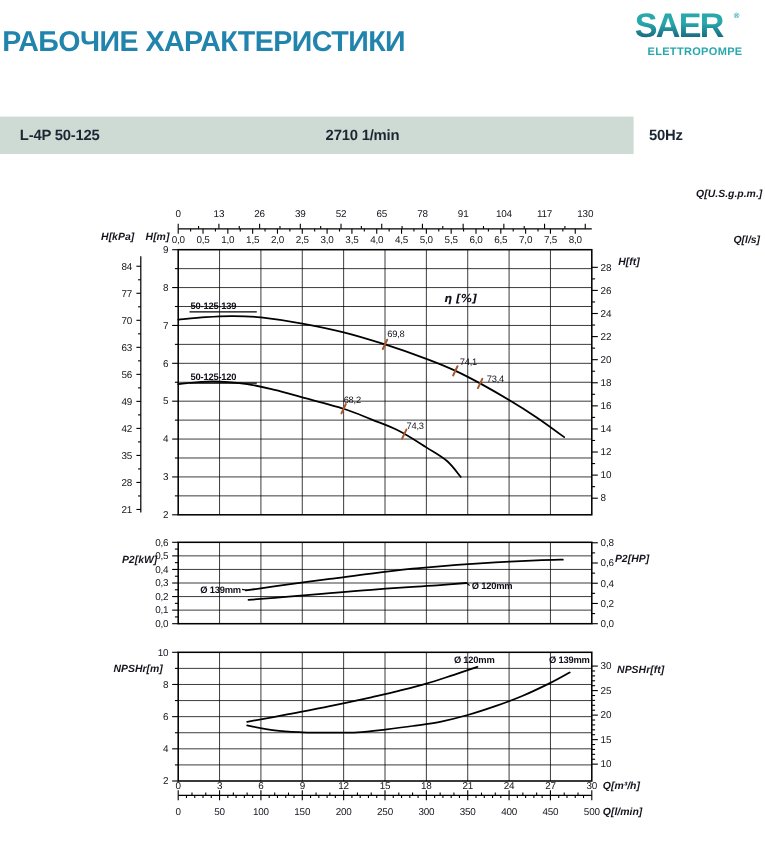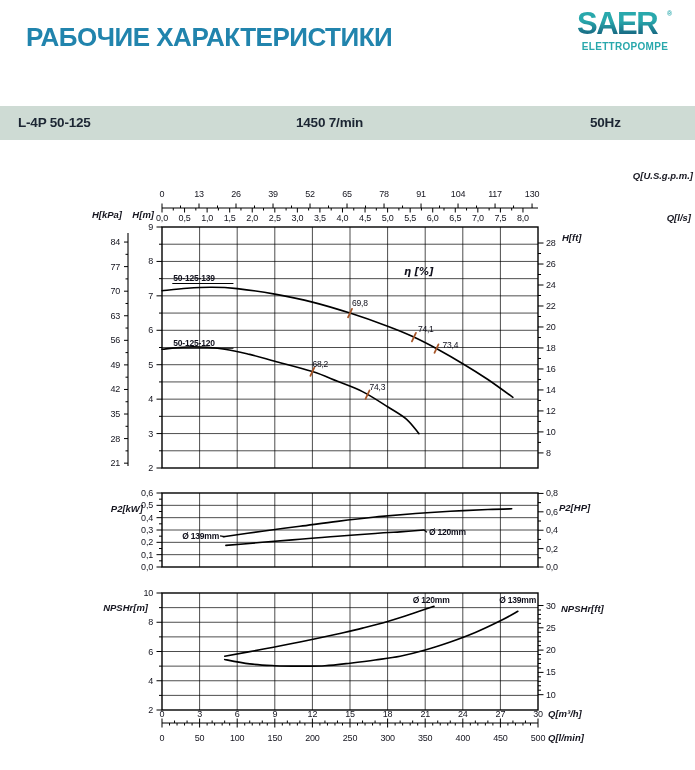--- a/index.html
+++ b/index.html
@@ -3,26 +3,26 @@
 <meta charset="utf-8">
 <style>
   :root{
     --accent:#2184ad; --ink:#15151f; --bar:#cedbd4;
     --logo-teal:#29a8ac; --logo-dark:#0f4a6e; --eff:#a8572a;
   }
   *{box-sizing:border-box}
   html,body{margin:0;padding:0}
   body{width:695px;height:770px;position:relative;background:#fff;
        font-family:"Liberation Sans",sans-serif;color:var(--ink);overflow:hidden}
-  .title{position:absolute;left:26px;top:22px;font-size:26px;font-weight:bold;
+  .title{position:absolute;left:2px;top:22px;font-size:26px;font-weight:bold;
          letter-spacing:-0.5px;color:var(--accent);white-space:nowrap}
   .logo{position:absolute;right:20px;top:6px;width:100px;text-align:left}
   .logo-sub{font-size:10px;font-weight:bold;color:var(--logo-teal);
-            letter-spacing:0.3px;margin-top:-3px;text-align:center}
-  .infobar{position:absolute;left:0;top:106px;width:695px;height:34px;background:var(--bar)}
+            letter-spacing:0.3px;margin-top:-3px;text-align:right}
+  .infobar{position:absolute;left:0;top:106px;width:576px;height:34px;background:var(--bar)}
   .infobar span{position:absolute;top:9px;font-size:13.5px;font-weight:bold;
                 color:#1c2633;letter-spacing:-0.2px;white-space:nowrap}
   .ib-model{left:18px}
   .ib-speed{left:296px}
   .ib-freq{left:590px}
   svg.charts{position:absolute;left:0;top:0}
   
   .tick{font:9px "Liberation Sans",sans-serif;fill:var(--ink);letter-spacing:-0.2px}
   .unit{font:italic bold 9.5px "Liberation Sans",sans-serif;fill:var(--ink)}
   .clabel{font:bold 8.5px "Liberation Sans",sans-serif;fill:#10101c;letter-spacing:-0.2px}
@@ -50,21 +50,21 @@
       </linearGradient>
     </defs>
     <text x="2" y="28" fill="url(#lg)" style="font:900 31px 'Liberation Sans',sans-serif;letter-spacing:-1.5px">SAER</text>
     <text x="92" y="10" fill="#29a8ac" style="font:bold 7px 'Liberation Sans',sans-serif">®</text>
   </svg>
   <div class="logo-sub">ELETTROPOMPE</div>
 </div>
 
 <div class="infobar">
   <span class="ib-model">L-4P 50-125</span>
-  <span class="ib-speed">1450 7/min</span>
+  <span class="ib-speed">2710 1/min</span>
   <span class="ib-freq">50Hz</span>
 </div>
 
 <svg class="charts" width="695" height="770" viewBox="0 0 695 770">
     <g>
       <line x1="162" y1="208" x2="538" y2="208" class="axline"></line>
       <line x1="162" y1="208" x2="162" y2="203.5" class="tk"></line>
       <text x="162" y="197" class="tick" text-anchor="middle">0</text>
       <line x1="199.00541866666666" y1="208" x2="199.00541866666666" y2="203.5" class="tk"></line>
       <text x="199.00541866666666" y="197" class="tick" text-anchor="middle">13</text>

